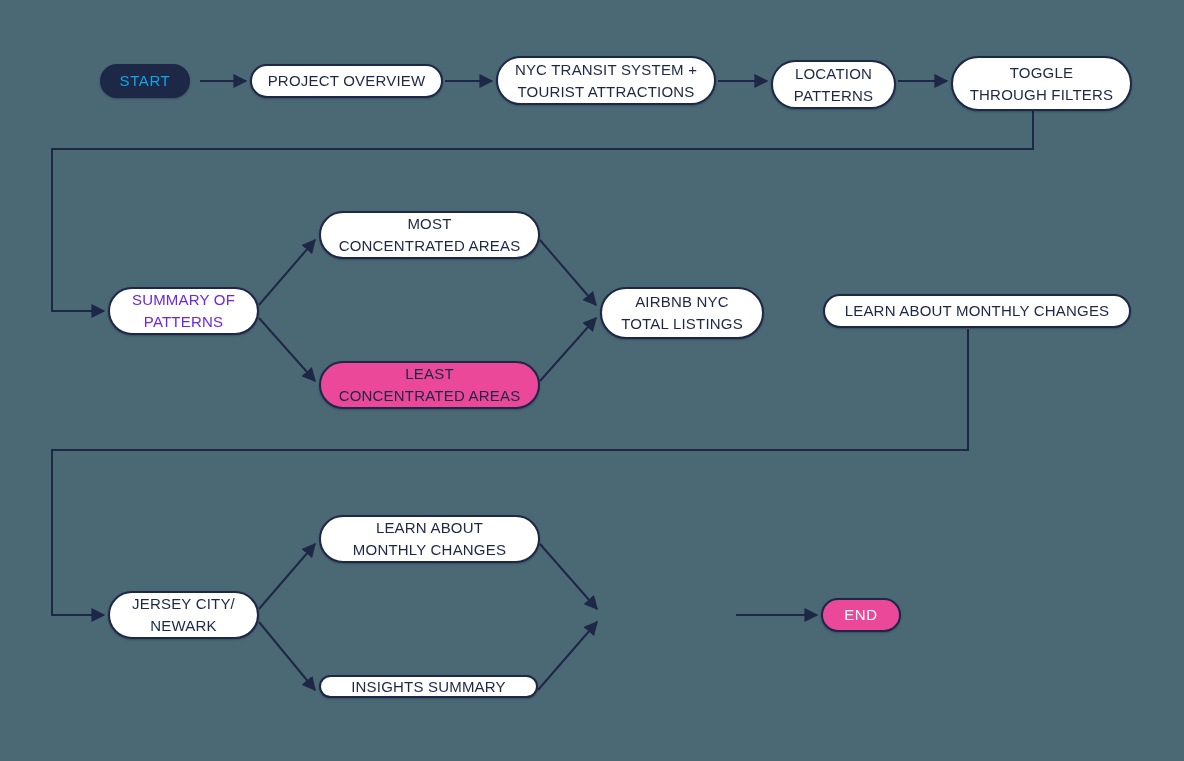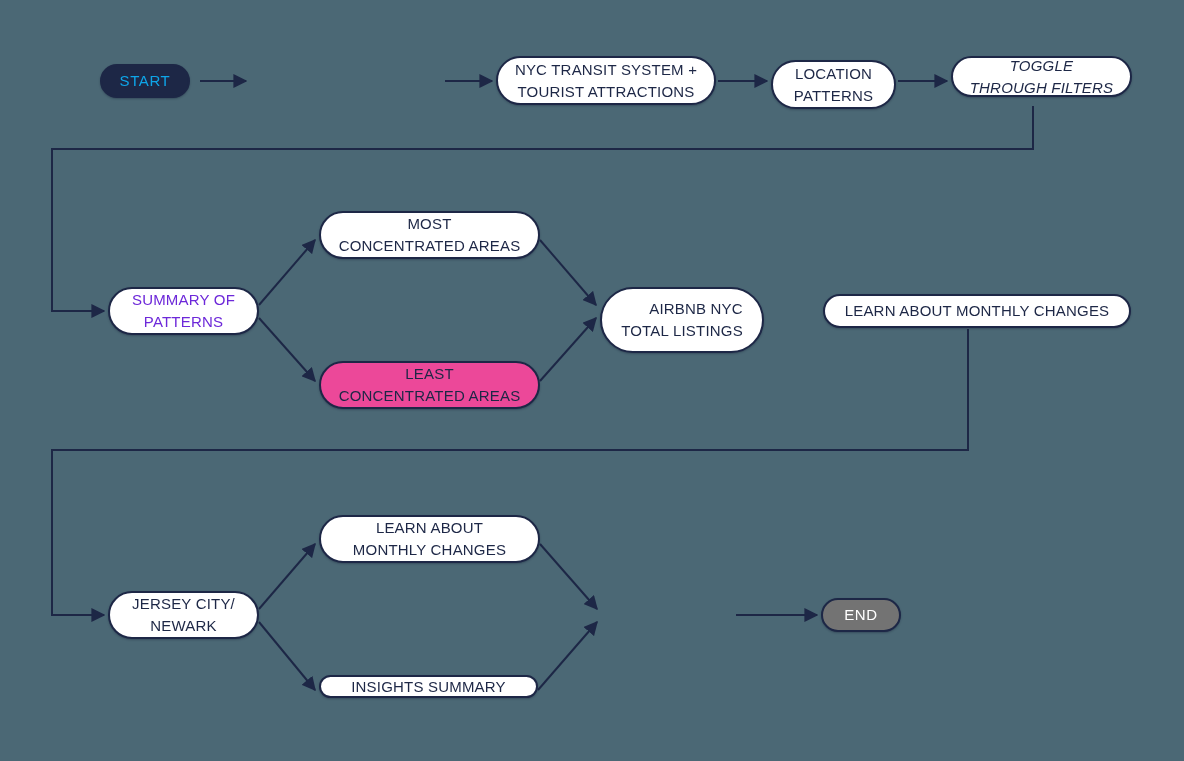--- a/index.html
+++ b/index.html
@@ -84,35 +84,36 @@
 
       <path d="M 540 544 L 597 609" marker-end="url(#arrow)"></path>
 
       <path d="M 538 690 L 597 622" marker-end="url(#arrow)"></path>
 
       <path d="M 736 615 L 817 615" marker-end="url(#arrow)"></path>
     </g>
   </svg>
 
   <div class="node terminal" style="left: 100px; top: 64px; width: 90px; height: 34px; background: rgb(29, 39, 70); border-color: rgb(29, 39, 70); color: #0ea5e9;">START</div>
+  <div class="node" style="left: 250px; top: 64px; width: 193px; height: 34px; background: rgb(255, 255, 255); border-color: rgb(29, 39, 70); color: rgb(29, 39, 70);">PROJECT OVERVIEW</div>
   <div class="node" style="left: 496px; top: 56px; width: 220px; height: 49px; background: rgb(255, 255, 255); border-color: rgb(29, 39, 70); color: rgb(29, 39, 70);">NYC TRANSIT SYSTEM +
 TOURIST ATTRACTIONS</div>
   <div class="node" style="left: 771px; top: 60px; width: 125px; height: 49px; background: rgb(255, 255, 255); border-color: rgb(29, 39, 70); color: rgb(29, 39, 70);">LOCATION
 PATTERNS</div>
-  <div class="node" style="left: 951px; top: 56px; width: 181px; height: 41px; background: rgb(255, 255, 255); border-color: rgb(29, 39, 70); color: rgb(29, 39, 70); font-style: italic;">TOGGLE
+  <div class="node" style="left: 951px; top: 56px; width: 181px; height: 55px; background: rgb(255, 255, 255); border-color: rgb(29, 39, 70); color: rgb(29, 39, 70);">TOGGLE
 THROUGH FILTERS</div>
   <div class="node" style="left: 108px; top: 287px; width: 151px; height: 48px; background: rgb(255, 255, 255); border-color: rgb(29, 39, 70); color: #6d28d9;">SUMMARY OF
 PATTERNS</div>
   <div class="node" style="left: 319px; top: 211px; width: 221px; height: 48px; background: rgb(255, 255, 255); border-color: rgb(29, 39, 70); color: rgb(29, 39, 70);">MOST
 CONCENTRATED AREAS</div>
   <div class="node" style="left: 319px; top: 361px; width: 221px; height: 48px; background: #ec4899; border-color: rgb(29, 39, 70); color: rgb(29, 39, 70);">LEAST
 CONCENTRATED AREAS</div>
-  <div class="node" style="left: 600px; top: 287px; width: 164px; height: 66px; background: rgb(255, 255, 255); border-color: rgb(29, 39, 70); color: rgb(29, 39, 70); text-align: right;">AIRBNB NYC
+  <div class="node" style="left: 600px; top: 287px; width: 164px; height: 52px; background: rgb(255, 255, 255); border-color: rgb(29, 39, 70); color: rgb(29, 39, 70);">AIRBNB NYC
 TOTAL LISTINGS</div>
   <div class="node" style="left: 823px; top: 294px; width: 308px; height: 34px; background: rgb(255, 255, 255); border-color: rgb(29, 39, 70); color: rgb(29, 39, 70);">LEARN ABOUT MONTHLY CHANGES</div>
   <div class="node" style="left: 108px; top: 591px; width: 151px; height: 48px; background: rgb(255, 255, 255); border-color: rgb(29, 39, 70); color: rgb(29, 39, 70);">JERSEY CITY/
 NEWARK</div>
   <div class="node" style="left: 319px; top: 515px; width: 221px; height: 48px; background: rgb(255, 255, 255); border-color: rgb(29, 39, 70); color: rgb(29, 39, 70);">LEARN ABOUT
 MONTHLY CHANGES</div>
   <div class="node" style="left: 319px; top: 675px; width: 219px; height: 23px; background: rgb(255, 255, 255); border-color: rgb(29, 39, 70); color: rgb(29, 39, 70);">INSIGHTS SUMMARY</div>
-  <div class="node terminal" style="left: 821px; top: 598px; width: 80px; height: 34px; background: #737373; border-color: rgb(29, 39, 70); color: rgb(255, 255, 255);">END</div>
+  <div class="node terminal" style="left: 821px; top: 598px; width: 80px; height: 34px; background: #ec4899; border-color: rgb(29, 39, 70); color: rgb(255, 255, 255);">END</div>
 
 </div>
 
 </body></html>

